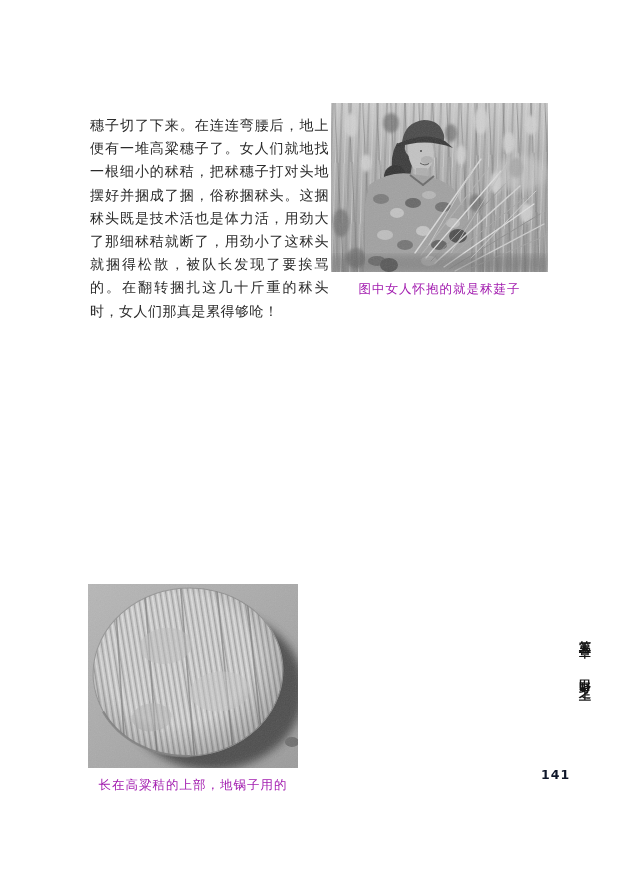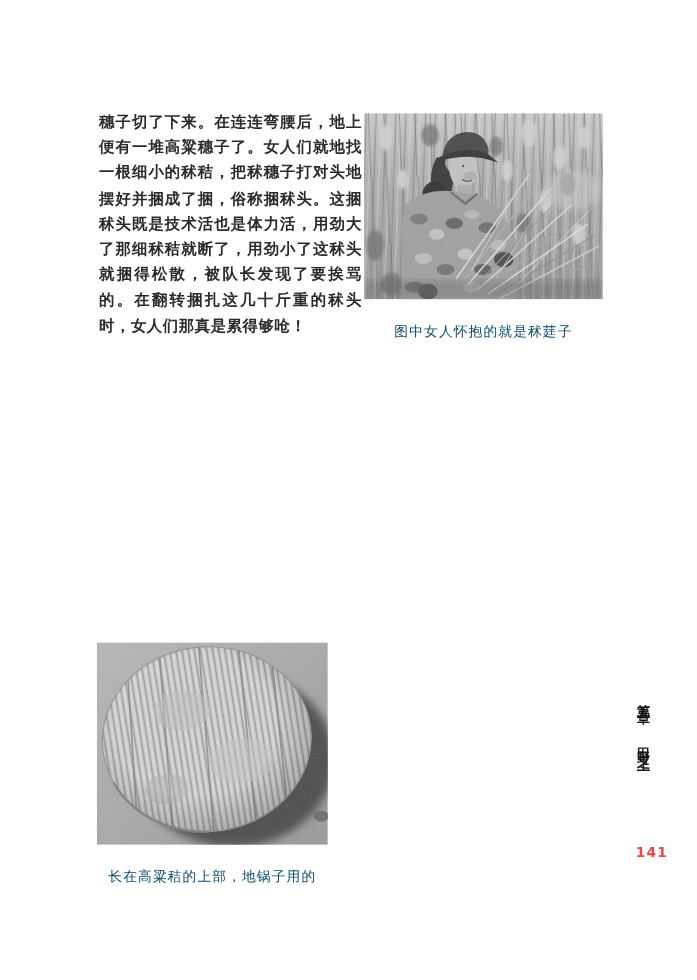--- a/index.html
+++ b/index.html
@@ -8,43 +8,43 @@
     font-family:"DejaVu Serif","Liberation Serif",serif;
     color:#2b2b2b;overflow:hidden;margin:0 auto;
   }
   .bodytext{
     font-size:14px;line-height:23.2px;text-align:justify;
     text-justify:inter-character;text-align-last:left;
     letter-spacing:0.5px;
   }
   .bodytext p{margin:0;text-indent:2em;}
   .bodytext p.noindent{text-indent:0;}
-  .para1{position:absolute;left:90px;top:100px;width:239px;font-weight:bold;}
+  .para1{position:absolute;left:90px;top:114px;width:239px;}
   .midblock{position:absolute;left:88px;top:307px;width:467px;}
   .para4{position:absolute;left:308px;top:584px;width:250px;}
   figure{margin:0;padding:0;}
   .photo-top{position:absolute;left:331px;top:103px;width:217px;}
   .photo-top svg{display:block;width:217px;height:169px;}
   .photo-bottom{position:absolute;left:88px;top:584px;width:210px;}
   .photo-bottom svg{display:block;width:210px;height:184px;}
   figcaption{
-    text-align:center;font-size:12.5px;color:#0c4a6e;
-    margin-top:21px;letter-spacing:1px;white-space:nowrap;
+    text-align:center;font-size:12.5px;color:#a21caf;
+    margin-top:9px;letter-spacing:1px;white-space:nowrap;
   }
   .chapter-vert{
     position:absolute;left:576px;top:630px;
     writing-mode:vertical-rl;text-orientation:upright;
     font-family:"DejaVu Sans","Liberation Sans",sans-serif;
     font-weight:700;font-size:12px;color:#161616;letter-spacing:3px;
   }
   .chapter-vert .part2{margin-top:14px;display:inline-block;}
   .page-number{
-    position:absolute;left:578px;top:767px;
+    position:absolute;left:541px;top:767px;
     font-family:"DejaVu Sans","Liberation Sans",sans-serif;
-    font-weight:700;font-size:12.5px;color:#ef4444;letter-spacing:1px;
+    font-weight:700;font-size:12.5px;color:#0f172a;letter-spacing:1px;
   }
 </style>
 </head>
 <body>
 
 <div class="page">
 
   <div class="bodytext para1">
     <p class="noindent">穗子切了下来。在连连弯腰后，地上便有一堆高粱穗子了。女人们就地找一根细小的秫秸，把秫穗子打对头地摆好并捆成了捆，俗称捆秫头。这捆秫头既是技术活也是体力活，用劲大了那细秫秸就断了，用劲小了这秫头就捆得松散，被队长发现了要挨骂的。在翻转捆扎这几十斤重的秫头时，女人们那真是累得够呛！</p>
   </div>

